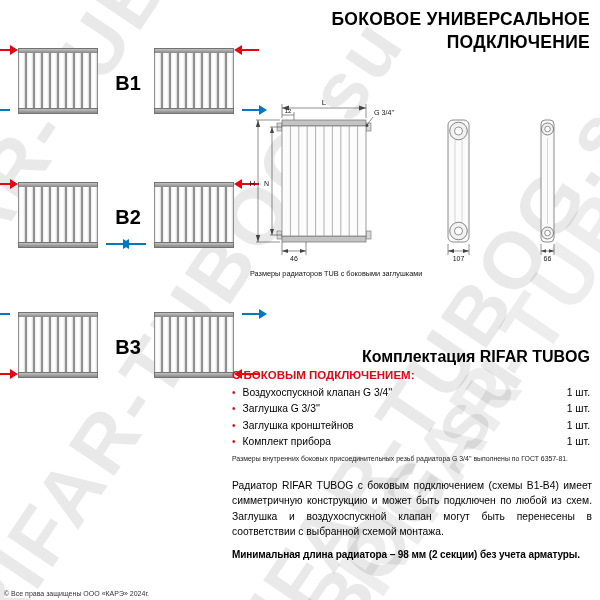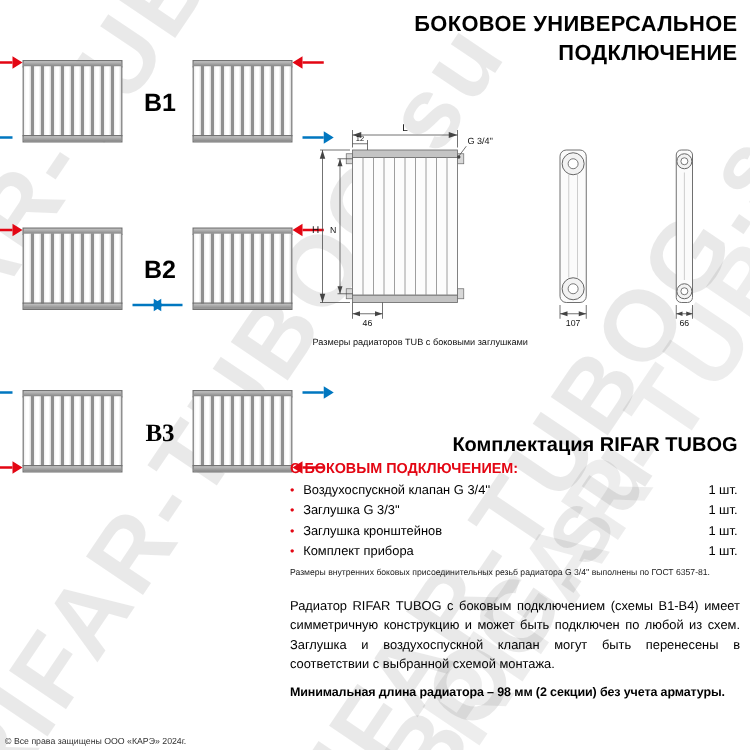--- a/index.html
+++ b/index.html
@@ -15,21 +15,21 @@
   .wm3{left:60px;top:935px;}
   .wm4{left:-150px;top:330px;}
   .wm5{left:320px;top:560px;color:rgba(0,0,0,0.07);}
 
   
   .title{position:absolute;top:8px;right:10px;text-align:right;
          font-size:17.5px;font-weight:800;line-height:1.3;letter-spacing:.3px;z-index:3;}
 
   
   .scheme-row{position:absolute;left:16px;width:232px;height:78px;z-index:3;}
-  .row-b1{top:44px;} .row-b2{top:178px;} .row-b3{top:308px;font-family:Liberation Serif, serif;} .row-b4{top:438px;}
+  .row-b1{top:44px;} .row-b2{top:178px;} .row-b3{top:308px;} .row-b4{top:438px;}
   .scheme-label{position:absolute;left:92px;top:50%;transform:translateY(-50%);
                 width:40px;text-align:center;font-size:20px;font-weight:bold;}
   .rad{position:absolute;top:4px;width:80px;height:66px;}
   .rad.rl{left:2px;} .rad.rr{left:138px;}
   .cap{position:absolute;left:0;right:0;height:6px;
        background:linear-gradient(#c2c2c2,#878787);border:1px solid #737373;box-sizing:border-box;}
   .cap.top{top:0;} .cap.bot{bottom:0;}
   .tubes{position:absolute;left:0;right:0;top:5px;bottom:5px;
          background:repeating-linear-gradient(90deg,
             #8f8f8f 0px,#8f8f8f 1px,#ececec 1px,#ffffff 3px,

